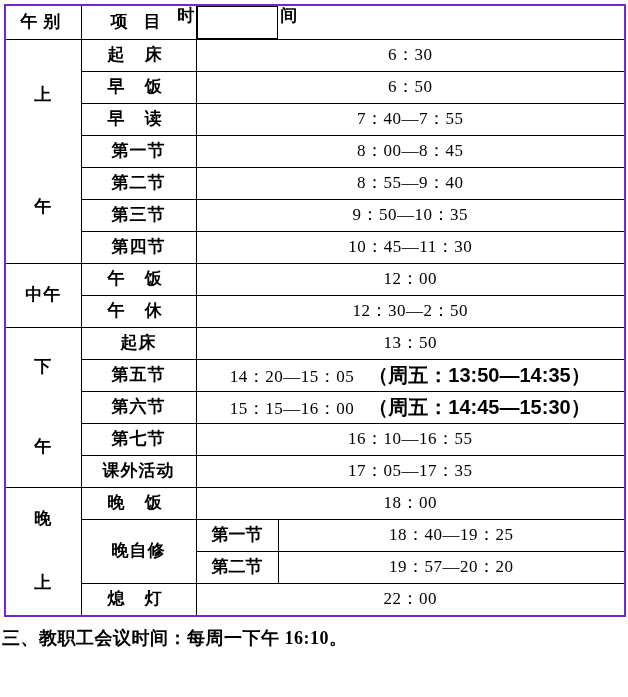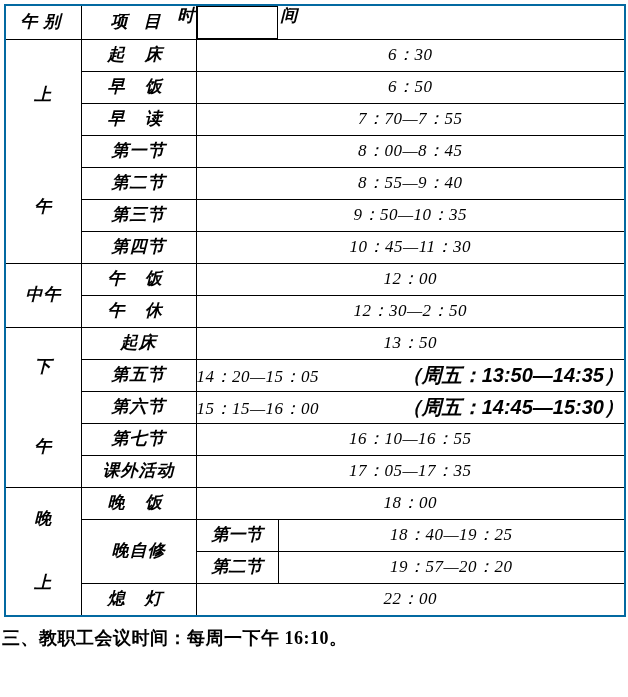--- a/index.html
+++ b/index.html
@@ -20,22 +20,21 @@
     height: 697px;
     box-sizing: border-box;
   }
 
   
   table.schedule {
     border-collapse: collapse;
     table-layout: fixed;
     width: 620px;
     margin: 4px 0 0 4px;
-    border: 2px solid #0369a1;
-    font-style: italic;
+    border: 2px solid #6d28d9;
   }
   table.schedule td {
     border: 1px solid #000;
     padding: 0;
     text-align: center;
     vertical-align: middle;
     font-size: 17px;
     line-height: 1.1;
     height: 31px;
     font-family: "Liberation Serif", "DejaVu Serif", serif;
@@ -97,21 +96,21 @@
     margin-top: 19px;
   }
   .time-cell .fri {
     font-weight: bold;
     font-family: "Liberation Sans", "DejaVu Sans", sans-serif;
     font-size: 20px;
     letter-spacing: 0;
   }
   .time-row-inner {
     display: flex;
-    justify-content: space-between;
+    justify-content: center;
     align-items: baseline;
   }
   .time-row-inner .main { margin-right: 14px; }
 
   
   .time-low { vertical-align: bottom; padding-bottom: 2px; }
 
   
   .notes {
     margin: 6px 0 0 2px;
@@ -158,21 +157,21 @@
         </td>
         <td class="item-cell item-wide">起  床</td>
         <td class="time-cell" colspan="2">6：30</td>
       </tr>
       <tr>
         <td class="item-cell item-wide">早  饭</td>
         <td class="time-cell" colspan="2">6：50</td>
       </tr>
       <tr>
         <td class="item-cell item-wide">早  读</td>
-        <td class="time-cell" colspan="2">7：70—7：55</td>
+        <td class="time-cell" colspan="2">7：40—7：55</td>
       </tr>
       <tr>
         <td class="item-cell">第一节</td>
         <td class="time-cell" colspan="2">8：00—8：45</td>
       </tr>
       <tr>
         <td class="item-cell">第二节</td>
         <td class="time-cell" colspan="2">8：55—9：40</td>
       </tr>
       <tr>

